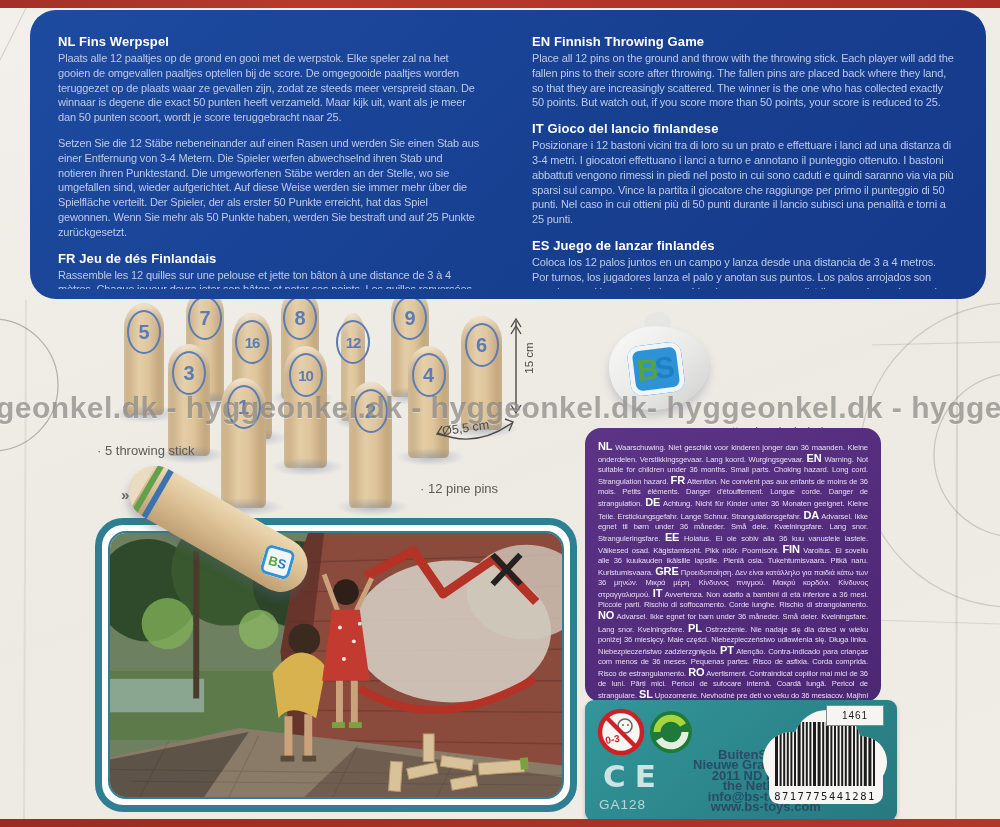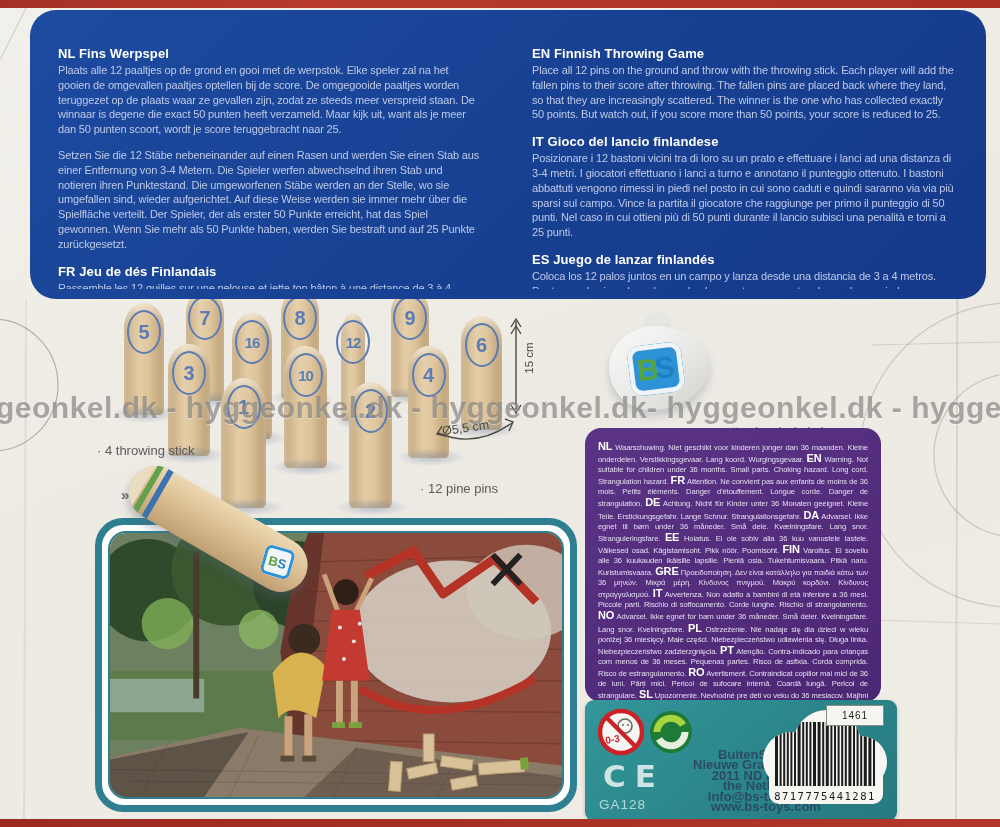--- a/index.html
+++ b/index.html
@@ -12,21 +12,21 @@
   
   .diecuts{position:absolute;inset:0;z-index:1;pointer-events:none;}
   
   .blue-panel{position:absolute;left:30px;top:10px;width:956px;height:289px;
       background:linear-gradient(135deg,#1d4ba0 0%,#173f90 60%,#16398a 100%);
       border-radius:26px;z-index:10;
       display:grid;grid-template-columns:1fr 1fr;gap:0 52px;
       padding:24px 32px 10px 28px;box-sizing:border-box;}
   .ins-col{overflow:hidden;}
   .ins-sec{margin-bottom:11px;}
-  .ins-h{color:#ffffff;font-weight:bold;font-size:13px;margin:12px 0 2px 0;letter-spacing:.1px;}
+  .ins-h{color:#ffffff;font-weight:bold;font-size:13px;margin:0 0 2px 0;letter-spacing:.1px;}
   .ins-b{color:#bdc9e8;font-size:11px;line-height:14.8px;letter-spacing:-.15px;margin:0;}
   
   .watermark{position:absolute;left:-4px;top:391px;width:1010px;z-index:15;
       font-size:30px;font-weight:bold;color:rgba(118,116,112,.62);
       letter-spacing:.5px;white-space:nowrap;overflow:hidden;
       text-shadow:0 1px 0 rgba(255,255,255,.35);}
   
   .pin{position:absolute;z-index:6;
       background:linear-gradient(90deg,#c4a87e 0%,#e4cda6 38%,#dec49a 62%,#b99c72 100%);
       border-radius:50% 50% 10% 10% / 22% 22% 5% 5%;
@@ -199,21 +199,21 @@
     <line x1="96" y1="16" x2="96" y2="106" stroke="#4c4a46" stroke-width="1.4"></line>
     <path d="M91,22 L96,14 L101,22 M91,29 L96,21 L101,29" fill="none" stroke="#4c4a46" stroke-width="1.4"></path>
     <path d="M91,100 L96,108 L101,100" fill="none" stroke="#4c4a46" stroke-width="1.4"></path>
     <path d="M18,128 Q55,144 92,118" fill="none" stroke="#4c4a46" stroke-width="1.4"></path>
     <path d="M22,121 L17,129 L26,131" fill="none" stroke="#4c4a46" stroke-width="1.4"></path>
     <path d="M85,114 L93,117 L89,126" fill="none" stroke="#4c4a46" stroke-width="1.4"></path>
   </svg>
   <div class="dim-label" style="left:513px;top:352px;transform:rotate(-90deg);transform-origin:center;">15 cm</div>
   <div class="dim-label" style="left:442px;top:421px;transform:rotate(-8deg);font-size:12.5px;">Ø5,5 cm</div>
 
-  <div class="plabel" style="left:97px;top:443px;">· 4 throwing stick</div>
+  <div class="plabel" style="left:97px;top:443px;">· 5 throwing stick</div>
   <div class="chev">»</div>
   <div class="plabel" style="left:420px;top:481px;">· 12 pine pins</div>
   <div class="plabel" style="left:712px;top:392px;font-size:12px;margin-top:33px;">· cotton bag included</div>
 
   <div class="bag">
     <div class="knot"></div>
     <div class="body"></div>
     <div class="logo">
       <b class="b1">B</b>
       <b class="b2">S</b>

